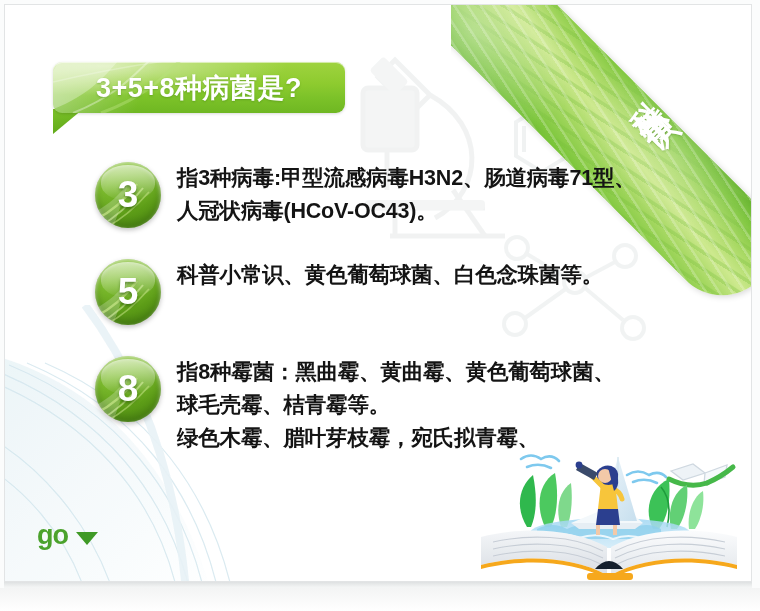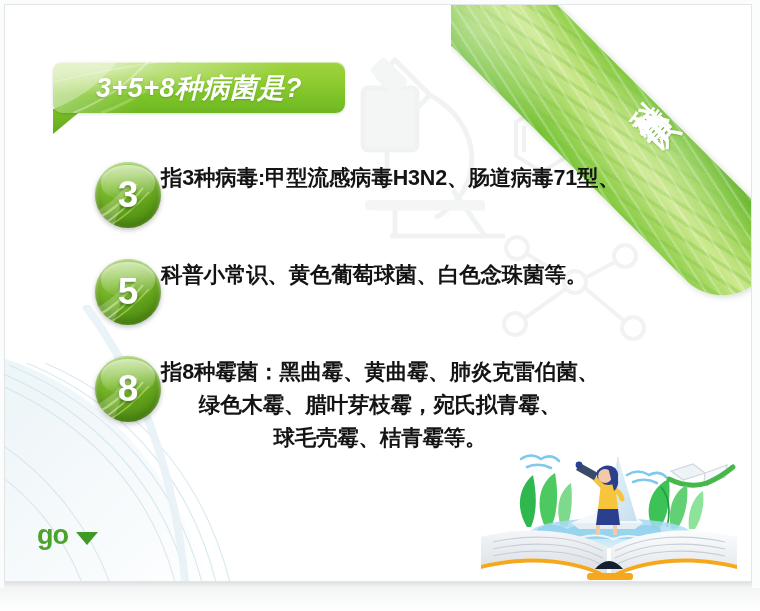--- a/index.html
+++ b/index.html
@@ -130,21 +130,20 @@
     width: 292px; height: 51px;
     display: flex;
     align-items: center;
     justify-content: center;
     color: #ffffff;
     font-size: 27px;
     font-weight: bold;
     letter-spacing: .5px;
     text-shadow: 0 1px 2px rgba(70,130,20,.45);
     white-space: nowrap;
-    font-style: italic;
   }
 
   
   .item {
     position: absolute;
     left: 90px;
     display: flex;
     align-items: flex-start;
   }
   .item-1 { top: 155px; }
@@ -188,28 +187,28 @@
     align-items: center;
     justify-content: center;
     color: #ffffff;
     font-size: 37px;
     font-weight: bold;
     text-shadow: 0 2px 3px rgba(40,85,10,.55);
     z-index: 3;
   }
 
   .item-text {
+    margin-left: 16px;
     padding-top: 2px;
     color: #141414;
     font-size: 21.5px;
     font-weight: bold;
     line-height: 33px;
     letter-spacing: -0.2px;
     white-space: nowrap;
-    text-align: center;
   }
   .item-text .ln { display: block; }
 
   
   .go-logo {
     position: absolute;
     left: 32px; top: 517px;
     display: flex;
     align-items: center;
     gap: 8px;
@@ -336,20 +335,21 @@
             <path d="M-4 52 C12 44 24 34 34 20 L18 66 L-4 66 Z" fill="#ffffff" opacity=".22"></path>
             <path d="M0 58 C16 50 30 38 42 22" stroke="#cdea8e" stroke-width="2.4" fill="none" opacity=".65"></path>
             <path d="M2 66 C20 56 34 44 48 26" stroke="#dff3ad" stroke-width="2" fill="none" opacity=".55"></path>
             <path d="M10 66 C26 58 40 46 54 30" stroke="#cdea8e" stroke-width="1.8" fill="none" opacity=".5"></path>
           </svg>
         </div>
         <div class="badge-num">3</div>
       </div>
       <div class="item-text">
         <span class="ln">指3种病毒:甲型流感病毒H3N2、肠道病毒71型、</span>
+        <span class="ln">人冠状病毒(HCoV-OC43)。</span>
       </div>
     </div>
 
     <div class="item item-2">
       <div class="badge">
         <div class="badge-leaves">
           <svg width="66" height="66" viewBox="0 0 66 66">
             <path d="M-4 52 C12 44 24 34 34 20 L18 66 L-4 66 Z" fill="#ffffff" opacity=".22"></path>
             <path d="M0 58 C16 50 30 38 42 22" stroke="#cdea8e" stroke-width="2.4" fill="none" opacity=".65"></path>
             <path d="M2 66 C20 56 34 44 48 26" stroke="#dff3ad" stroke-width="2" fill="none" opacity=".55"></path>
@@ -369,23 +369,23 @@
           <svg width="66" height="66" viewBox="0 0 66 66">
             <path d="M-4 52 C12 44 24 34 34 20 L18 66 L-4 66 Z" fill="#ffffff" opacity=".22"></path>
             <path d="M0 58 C16 50 30 38 42 22" stroke="#cdea8e" stroke-width="2.4" fill="none" opacity=".65"></path>
             <path d="M2 66 C20 56 34 44 48 26" stroke="#dff3ad" stroke-width="2" fill="none" opacity=".55"></path>
             <path d="M10 66 C26 58 40 46 54 30" stroke="#cdea8e" stroke-width="1.8" fill="none" opacity=".5"></path>
           </svg>
         </div>
         <div class="badge-num">8</div>
       </div>
       <div class="item-text">
-        <span class="ln">指8种霉菌：黑曲霉、黄曲霉、肺炎克雷伯菌、</span>
+        <span class="ln">指8种霉菌：黑曲霉、黄曲霉、黄色葡萄球菌、</span>
+        <span class="ln">球毛壳霉、桔青霉等。</span>
         <span class="ln">绿色木霉、腊叶芽枝霉，宛氏拟青霉、</span>
-        <span class="ln">球毛壳霉、桔青霉等。</span>
       </div>
     </div>
 
     <div class="go-logo">
       <span class="go-text">go</span>
       <span class="go-caret"></span>
     </div>
 
     <svg class="book-illo" viewBox="0 0 270 160">
       <defs>

